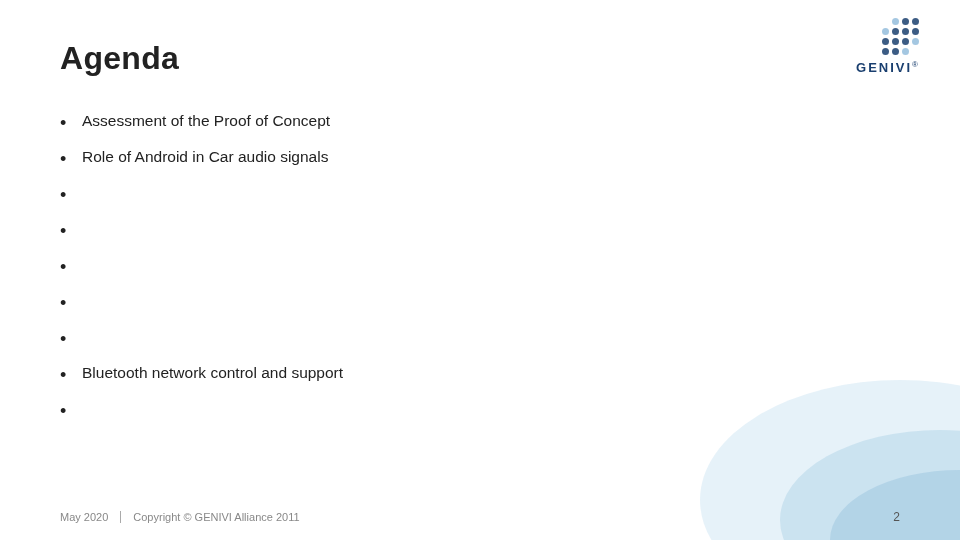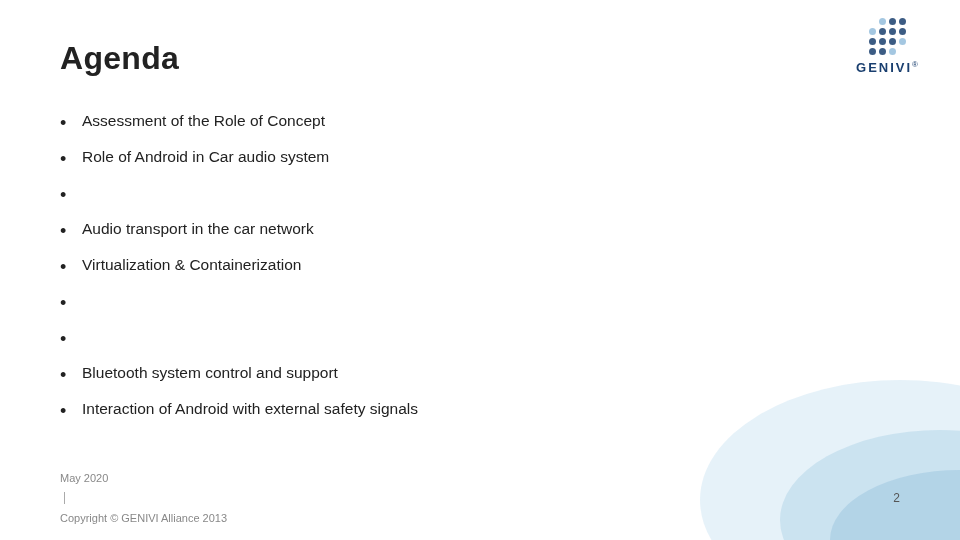--- a/index.html
+++ b/index.html
@@ -70,23 +70,22 @@
       right: 60px;
       display: flex;
       align-items: center;
       justify-content: space-between;
     }
 
     .footer-left {
       font-size: 11px;
       color: #888888;
       display: flex;
-      align-items: flex-start;
+      align-items: flex-end;
       gap: 8px;
-      flex-direction: column;
     }
 
     .footer-divider {
       display: inline-block;
       width: 1px;
       height: 12px;
       background: #aaaaaa;
       margin: 0 4px;
     }
 
@@ -95,21 +94,21 @@
       color: #555555;
     }
 
     
     .logo-area {
       position: absolute;
       top: 18px;
       right: 40px;
       display: flex;
       flex-direction: column;
-      align-items: center;
+      align-items: flex-end;
     }
 
     .logo-dots {
       display: grid;
       grid-template-columns: repeat(4, 8px);
       grid-template-rows: repeat(4, 8px);
       gap: 2px;
       margin-bottom: 4px;
     }
 
@@ -176,55 +175,52 @@
       <ellipse cx="300" cy="200" rx="160" ry="90" fill="#7ab8d9" opacity="0.25"></ellipse>
       <ellipse cx="320" cy="220" rx="130" ry="70" fill="#4a90c4" opacity="0.18"></ellipse>
     </svg>
   </div>
 
   <h1 class="title">Agenda</h1>
 
   <ul class="bullet-list">
   <li>
         <span class="bullet-dot">•</span>
-        <span>Assessment of the Role of Concept</span>
-      </li>
-      <li>
-        <span class="bullet-dot">•</span>
-        <span>Role of Android in Car audio system</span>
-      </li>
-      <li>
-        <span class="bullet-dot">•</span>
-      </li>
-      <li>
-        <span class="bullet-dot">•</span>
-        <span>Audio transport in the car network</span>
-      </li>
-      <li>
-        <span class="bullet-dot">•</span>
-        <span>Virtualization &amp; Containerization</span>
-      </li>
-      <li>
-        <span class="bullet-dot">•</span>
-      </li>
-      <li>
-        <span class="bullet-dot">•</span>
-      </li>
-      <li>
-        <span class="bullet-dot">•</span>
-        <span>Bluetooth system control and support</span>
-      </li>
-      <li>
-        <span class="bullet-dot">•</span>
-        <span>Interaction of Android with external safety signals</span>
+        <span>Assessment of the Proof of Concept</span>
+      </li>
+      <li>
+        <span class="bullet-dot">•</span>
+        <span>Role of Android in Car audio signals</span>
+      </li>
+      <li>
+        <span class="bullet-dot">•</span>
+      </li>
+      <li>
+        <span class="bullet-dot">•</span>
+      </li>
+      <li>
+        <span class="bullet-dot">•</span>
+      </li>
+      <li>
+        <span class="bullet-dot">•</span>
+      </li>
+      <li>
+        <span class="bullet-dot">•</span>
+      </li>
+      <li>
+        <span class="bullet-dot">•</span>
+        <span>Bluetooth network control and support</span>
+      </li>
+      <li>
+        <span class="bullet-dot">•</span>
       </li>
     </ul>
 
   <div class="footer">
     <div class="footer-left">
       <span>May 2020</span>
       <span class="footer-divider"></span>
-      <span>Copyright © GENIVI Alliance 2013</span>
+      <span>Copyright © GENIVI Alliance 2011</span>
     </div>
     <div class="footer-page">2</div>
   </div>
 
 </div>
 
 </body></html>

